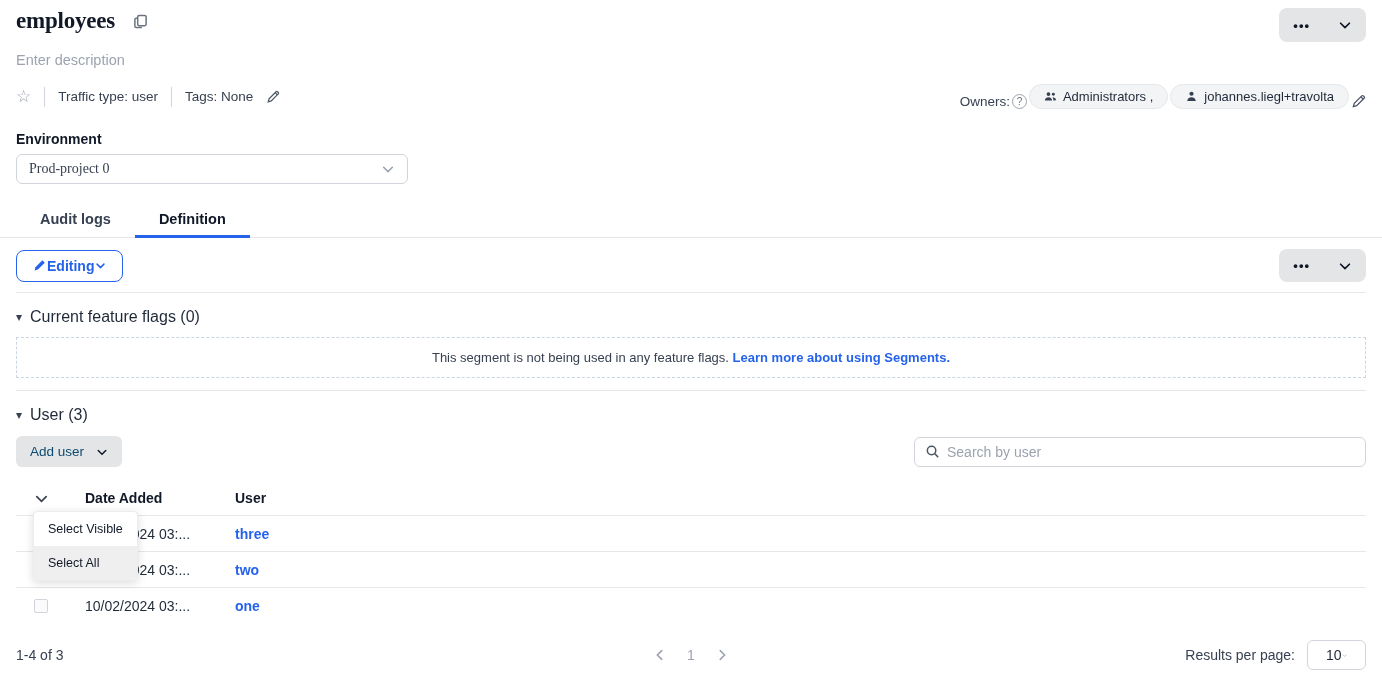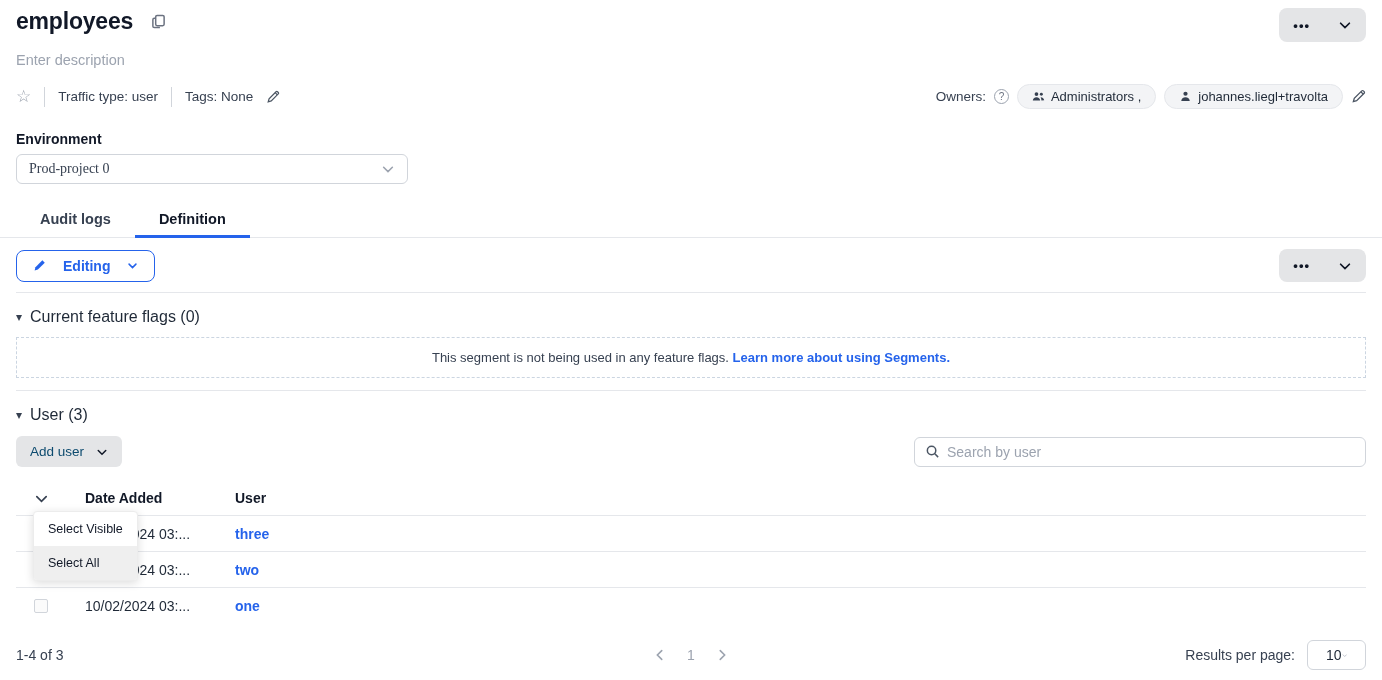--- a/index.html
+++ b/index.html
@@ -2,33 +2,33 @@
 <html><head>
 <meta charset="utf-8">
 <style>
   * { margin:0; padding:0; box-sizing:border-box; }
   html,body { width:1382px; height:680px; background:#fff;
     font-family:"Liberation Sans", sans-serif; color:#1f2937; }
   .page { padding:0 16px; position:relative; }
 
   
   .title-row { display:flex; justify-content:space-between; align-items:flex-start; padding-top:8px; }
-  .title-left { display:flex; align-items:center; gap:18px; }
+  .title-left { display:flex; align-items:center; gap:18px;font-family:Liberation Serif, serif; }
   h1 { font-size:23px; font-weight:700; color:#111827; letter-spacing:-0.2px; }
   .icon-btn { background:none; border:none; cursor:pointer; color:#6b7280; display:inline-flex; align-items:center; }
   .split-btn { display:flex; align-items:stretch; background:#e4e5e7; border-radius:8px; height:34px; overflow:hidden; }
   .split-btn > button { background:transparent; border:none; cursor:pointer; padding:0 14px;
     display:flex; align-items:center; color:#111827; }
   .dots { font-size:13px; font-weight:700; letter-spacing:1px; color:#111827; }
   .desc { margin-top:10px; font-size:14.5px; color:#9ca3af; }
   .meta-row { margin-top:16px; display:flex; justify-content:space-between; align-items:center; }
   .meta-left { display:flex; align-items:center; gap:13px; color:#374151; font-size:13.5px; }
   .vdiv { width:1px; height:20px; background:#d1d5db; }
   .star { color:#9ca3af; font-size:17px; line-height:1; }
-  .meta-right { display:flex; align-items:center; gap:8px; font-size:13.5px; color:#374151; }
+  .meta-right { display:flex; align-items:flex-end; gap:2px; font-size:13.5px; color:#374151; }
   .help { width:15px; height:15px; border:1px solid #9ca3af; border-radius:50%; color:#6b7280;
     font-size:10px; display:inline-flex; align-items:center; justify-content:center; }
   .badge { display:inline-flex; align-items:center; gap:6px; background:#f3f4f6; border:1px solid #e5e7eb;
     border-radius:999px; padding:4px 14px; font-size:13px; color:#1f2937; }
   .pencil { color:#4b5563; }
 
   
   .env { margin-top:22px; }
   .env-label { font-size:14px; font-weight:700; color:#111827; }
   .select { margin-top:7px; width:392px; height:30px; border:1px solid #d1d5db; border-radius:6px;
@@ -38,21 +38,21 @@
 
   
   .tabbar { margin:18px -16px 0; border-bottom:1px solid #e5e7eb; padding:0 16px; display:flex; }
   .tab { padding:9px 24px 10px; font-size:14.5px; font-weight:700; color:#374151; cursor:pointer;
     border:none; background:none; position:relative; }
   .tab.active { color:#111827; }
   .tab.active::after { content:""; position:absolute; left:0; right:0; bottom:-1px; height:3px; background:#2563eb; }
 
   
   .edit-row { margin-top:11px; display:flex; justify-content:space-between; align-items:center; }
-  .editing-btn { display:flex; align-items:center; gap:17px; border:1px solid #2563eb; color:#2563eb;
+  .editing-btn { display:flex; align-items:center; gap:1px; border:1px solid #2563eb; color:#2563eb;
     background:#fff; border-radius:8px; height:32px; padding:0 16px; font-size:14px; font-weight:600; cursor:pointer; }
   .hr { border:none; border-top:1px solid #e5e7eb; margin-top:10px; }
 
   
   .sec-head { margin-top:15px; display:flex; align-items:center; gap:8px; font-size:16px; color:#1f2937; cursor:pointer; }
   .caret { font-size:12px; color:#374151; }
   .empty-box { margin-top:11px; border:1px dashed #cbd5e1; padding:12px; text-align:center;
     font-size:13px; color:#374151; }
   .empty-box a { color:#2563eb; font-weight:700; text-decoration:none; }
 

